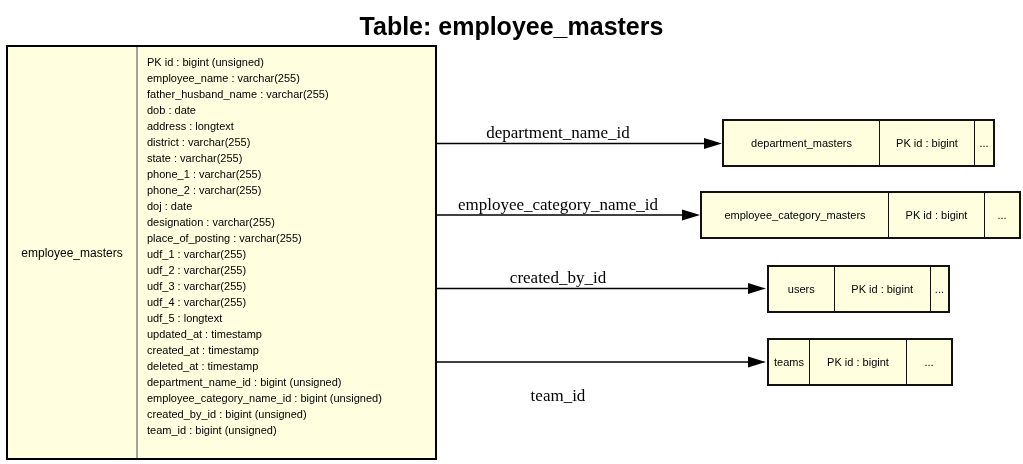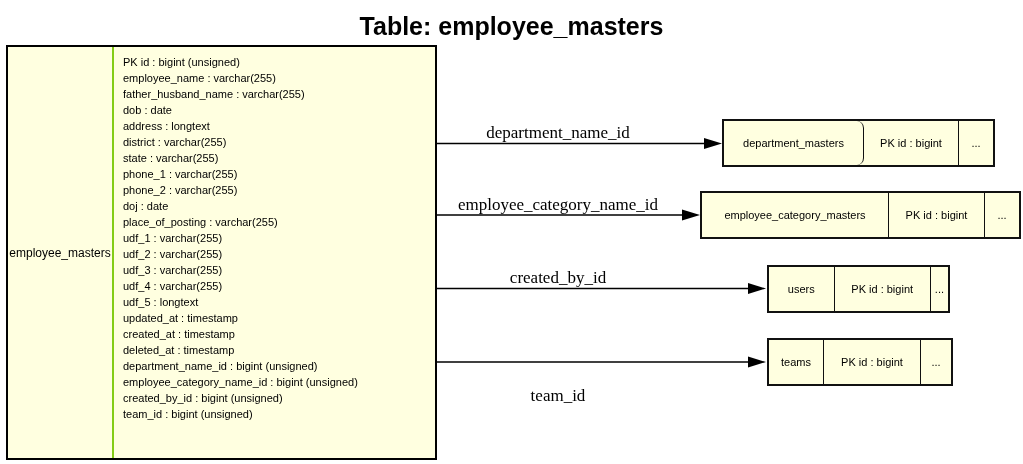--- a/index.html
+++ b/index.html
@@ -10,21 +10,21 @@
   }
   .title{
     position:absolute; left:0; top:12px; width:1023px; text-align:center;
     font-size:25px; font-weight:bold; letter-spacing:0px;
   }
   .main-table{
     position:absolute; left:6px; top:45px; width:431px; height:415px;
     background:#FFFFE0; border:2px solid #000; display:flex;
   }
   .main-name{
-    width:106px; border-right:2px solid #84cc16; display:flex;
+    width:130px; border-right:2px solid #a3a3a3; display:flex;
     align-items:center; justify-content:center; font-size:12px;
   }
   .main-fields{
     flex:1; padding:7px 6px 0 9px; font-size:11px; line-height:16px;
     white-space:nowrap;
   }
   .edges{ position:absolute; left:0; top:0; width:1023px; height:464px; pointer-events:none; }
   .edge-label{
     position:absolute; width:240px; text-align:center;
     font-family:"Liberation Serif", serif; font-size:17px; line-height:17px;
@@ -54,20 +54,21 @@
       <div class="field">PK id : bigint (unsigned)</div>
       <div class="field">employee_name : varchar(255)</div>
       <div class="field">father_husband_name : varchar(255)</div>
       <div class="field">dob : date</div>
       <div class="field">address : longtext</div>
       <div class="field">district : varchar(255)</div>
       <div class="field">state : varchar(255)</div>
       <div class="field">phone_1 : varchar(255)</div>
       <div class="field">phone_2 : varchar(255)</div>
       <div class="field">doj : date</div>
+      <div class="field">designation : varchar(255)</div>
       <div class="field">place_of_posting : varchar(255)</div>
       <div class="field">udf_1 : varchar(255)</div>
       <div class="field">udf_2 : varchar(255)</div>
       <div class="field">udf_3 : varchar(255)</div>
       <div class="field">udf_4 : varchar(255)</div>
       <div class="field">udf_5 : longtext</div>
       <div class="field">updated_at : timestamp</div>
       <div class="field">created_at : timestamp</div>
       <div class="field">deleted_at : timestamp</div>
       <div class="field">department_name_id : bigint (unsigned)</div>
@@ -95,36 +96,36 @@
       <polygon points="766,362 748,356.5 748,367.5" fill="#000"></polygon>
     </g>
   </svg>
 
   <div class="edge-label" style="left:438px; top:124px;">department_name_id</div>
   <div class="edge-label" style="left:438px; top:196px;">employee_category_name_id</div>
   <div class="edge-label" style="left:438px; top:269px;font-family:Liberation Serif, serif;">created_by_id</div>
   <div class="edge-label" style="left:438px; top:343px;margin-top:44px;">team_id</div>
 
   <div class="rel-table" style="left:722px; top:119px; width:273px;">
-    <div class="rel-cell" style="width:140px;border-radius:7px;">department_masters</div>
+    <div class="rel-cell" style="width:156px;">department_masters</div>
     <div class="rel-cell" style="width:95px;">PK id : bigint</div>
     <div class="rel-cell" style="flex:1;">...</div>
   </div>
 
   <div class="rel-table" style="left:700px; top:191px; width:321px;">
     <div class="rel-cell" style="width:187px;">employee_category_masters</div>
     <div class="rel-cell" style="width:96px;">PK id : bigint</div>
     <div class="rel-cell" style="flex:1;">...</div>
   </div>
 
   <div class="rel-table" style="left:767px; top:265px; width:183px;">
     <div class="rel-cell" style="width:66px;">users</div>
     <div class="rel-cell" style="width:97px;">PK id : bigint</div>
     <div class="rel-cell" style="flex:1;">...</div>
   </div>
 
   <div class="rel-table" style="left:767px; top:338px; width:186px;">
-    <div class="rel-cell" style="width:55px;">teams</div>
+    <div class="rel-cell" style="width:41px;">teams</div>
     <div class="rel-cell" style="width:97px;">PK id : bigint</div>
     <div class="rel-cell" style="flex:1;">...</div>
   </div>
 
 </div>
 
 </body></html>

